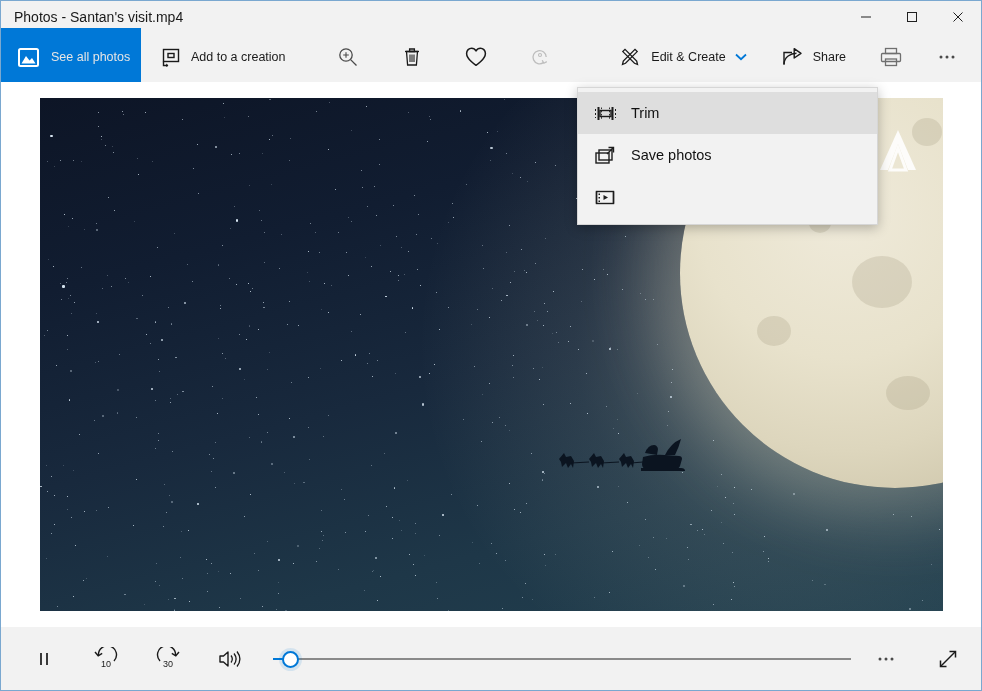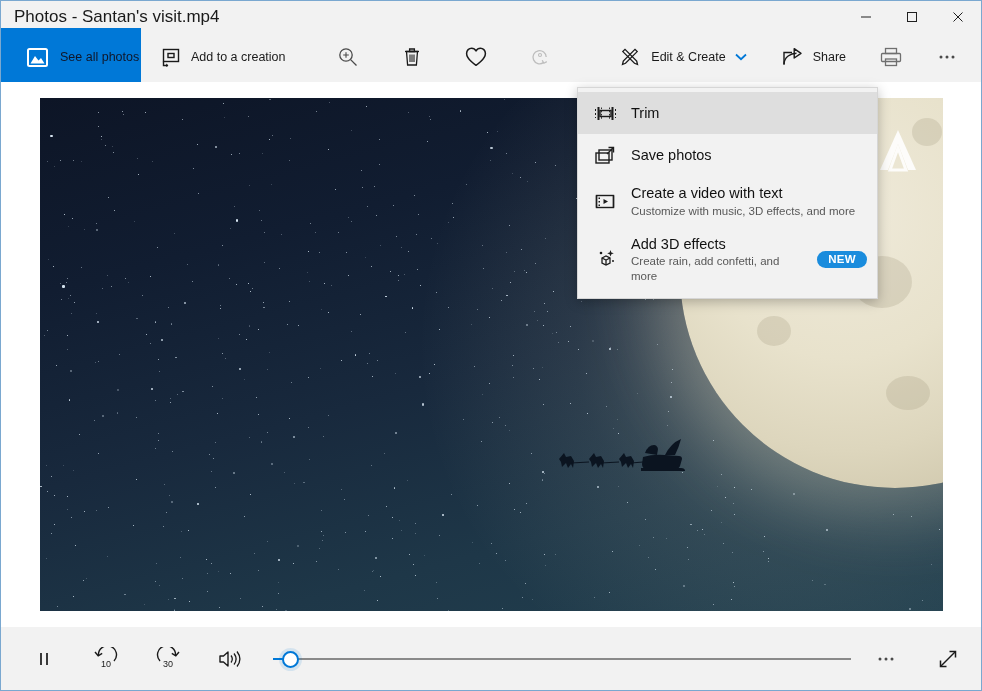--- a/index.html
+++ b/index.html
@@ -19,21 +19,21 @@
 
   
   #titlebar {
     position: absolute; left: 0; top: 0;
     width: 980px; height: 31px;
     background: #f2f2f2;
     display: flex; align-items: center;
   }
   #title-text {
     margin-left: 13px;
-    font-size: 17px;
+    font-size: 14px;
     color: #1a1a1a;
     white-space: nowrap;
   }
   #winbtns {
     position: absolute; right: 0; top: 0;
     height: 31px; display: flex;
   }
   .winbtn {
     width: 46px; height: 31px;
     display: flex; align-items: center; justify-content: center;
@@ -43,23 +43,23 @@
   
   #toolbar {
     position: absolute; left: 0; top: 31px;
     width: 980px; height: 50px;
     background: #f2f2f2;
     display: flex; align-items: center;
   }
   #see-all-photos {
     width: 140px; height: 58px;
     background: #0078d7;
-    color: #0f172a;
+    color: #e5e5e5;
     display: flex; align-items: center;
-    padding-left: 26px;
+    padding-left: 17px;
     gap: 12px;
     cursor: pointer;
   }
   #see-all-photos .lbl { font-size: 12.5px; }
   #add-creation {
     height: 50px;
     display: flex; align-items: center;
     padding: 0 14px 0 10px;
     margin-left: 8px;
     gap: 11px;
@@ -937,42 +937,22 @@
 
     <div class="menu-row">
       <span class="menu-ico">
         <svg width="25" height="25" viewBox="0 0 25 25">
           <rect x="3.5" y="6.5" width="17" height="12" fill="none" stroke="#1d1d1d" stroke-width="1.4"></rect>
           <path d="M3.5 6.5 L3.5 18.5 M20.5 6.5 L20.5 18.5" stroke="#1d1d1d" stroke-width="1.4"></path>
           <path d="M5.5 8.5 h1.5 v1.5 h-1.5 z M5.5 12 h1.5 v1.5 h-1.5 z M5.5 15.5 h1.5 v1.5 h-1.5 z" fill="#1d1d1d"></path>
           <path d="M10.5 10 L15 12.5 L10.5 15 Z" fill="#1d1d1d"></path>
         </svg>
       </span>
-      <span class="menu-txt">
-        <span class="menu-title">Create a video with text</span>
-        <span class="menu-sub" style="display:block">Customize with music, 3D effects, and more</span>
-      </span>
-    </div>
-
-    <div class="menu-row">
-      <span class="menu-ico">
-        <svg width="25" height="25" viewBox="0 0 25 25">
-          <path d="M9 11 L13 9 L17 11 L17 16 L13 18 L9 16 Z" fill="none" stroke="#1d1d1d" stroke-width="1.3"></path>
-          <path d="M9 11 L13 13 L17 11 M13 13 L13 18" fill="none" stroke="#1d1d1d" stroke-width="1.3"></path>
-          <path d="M17.5 3 l.9 2.4 l2.4 .9 l-2.4 .9 l-.9 2.4 l-.9 -2.4 l-2.4 -.9 l2.4 -.9 z" fill="#1d1d1d"></path>
-          <circle cx="8" cy="6" r="1.3" fill="#1d1d1d"></circle>
-          <circle cx="20" cy="14" r="1" fill="#1d1d1d"></circle>
-        </svg>
-      </span>
-      <span class="menu-txt">
-        <span class="menu-title">Add 3D effects</span>
-        <span class="menu-sub" style="display:block">Create rain, add confetti, and more</span>
-      </span>
-      <span class="new-badge">NEW</span>
-    </div>
+    </div>
+
   </div>
 
   <div id="bottombar">
 
     <div class="pb-icon">
       <svg width="20" height="20" viewBox="0 0 20 20">
         <path d="M7 4 V16 M13 4 V16" stroke="#1a1a1a" stroke-width="1.7"></path>
       </svg>
     </div>
 

